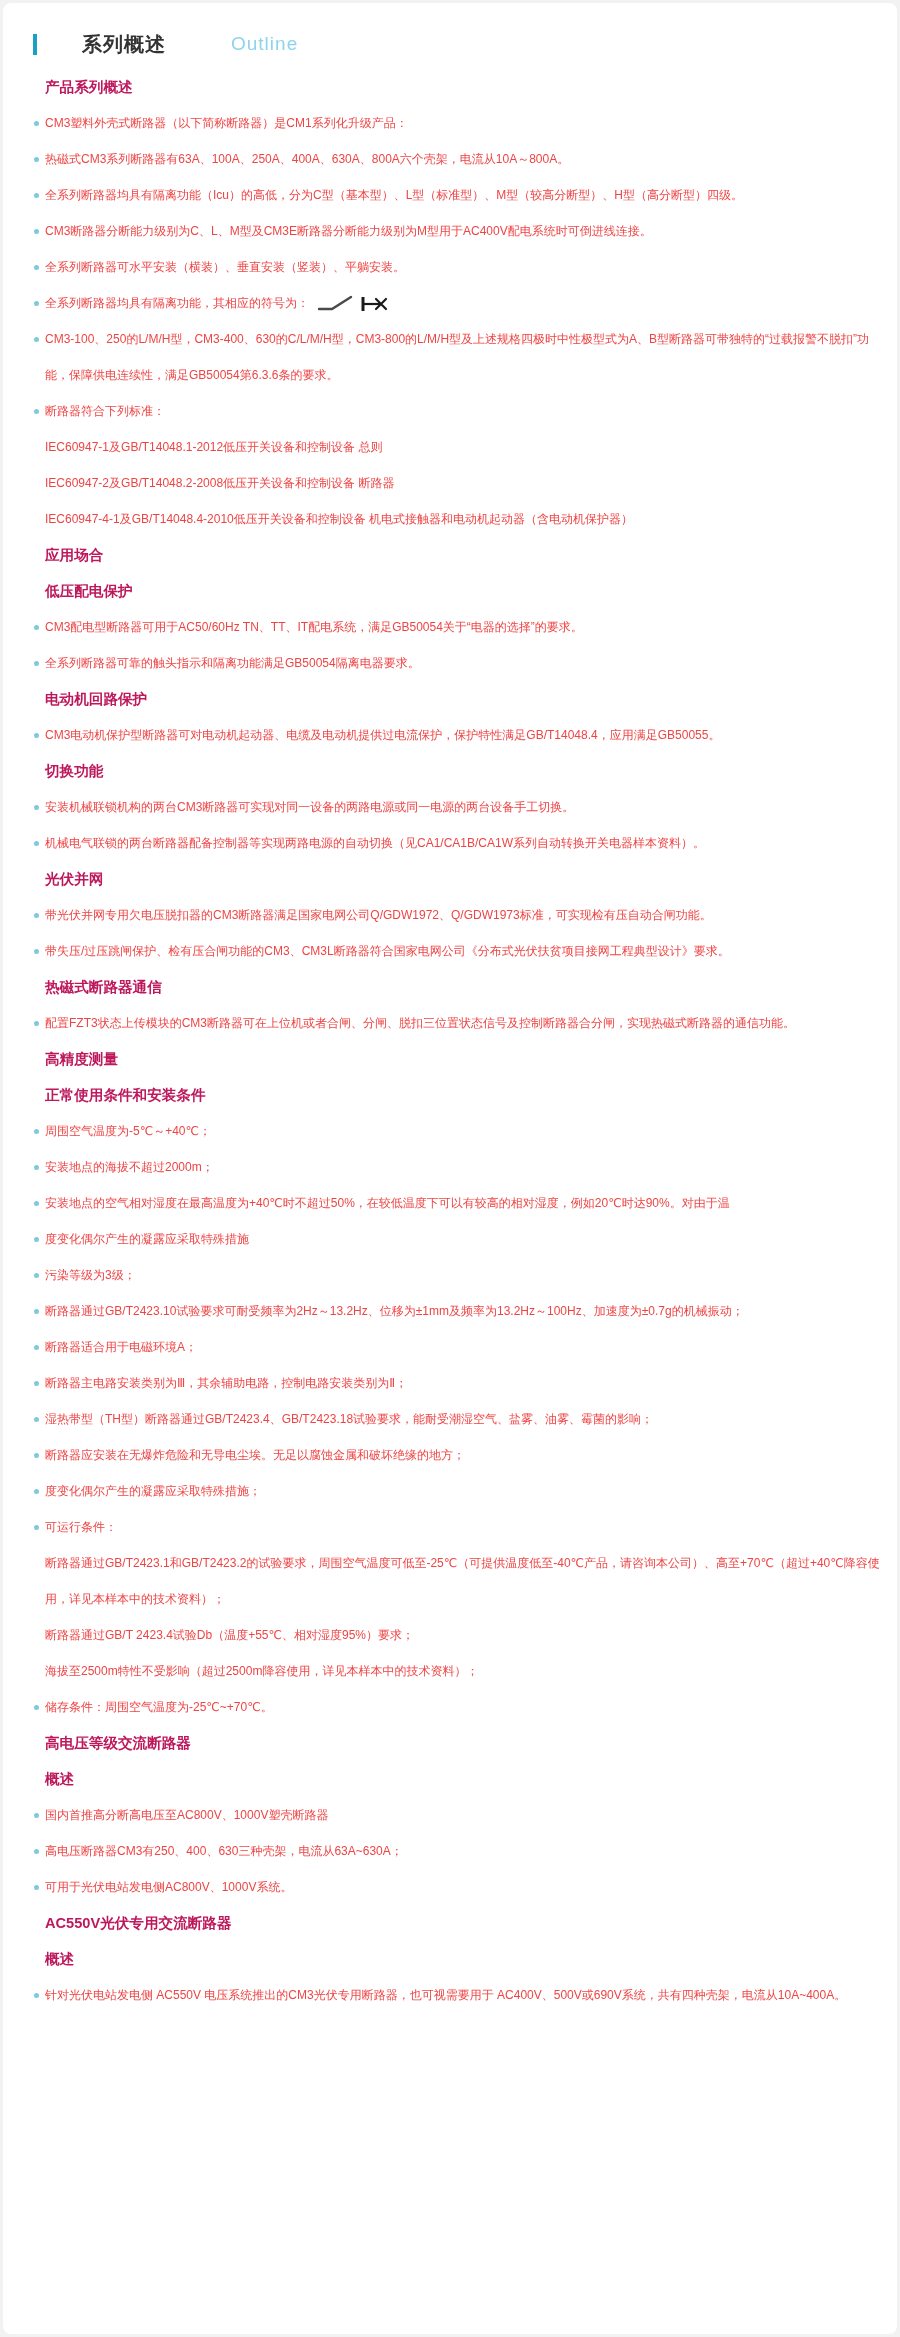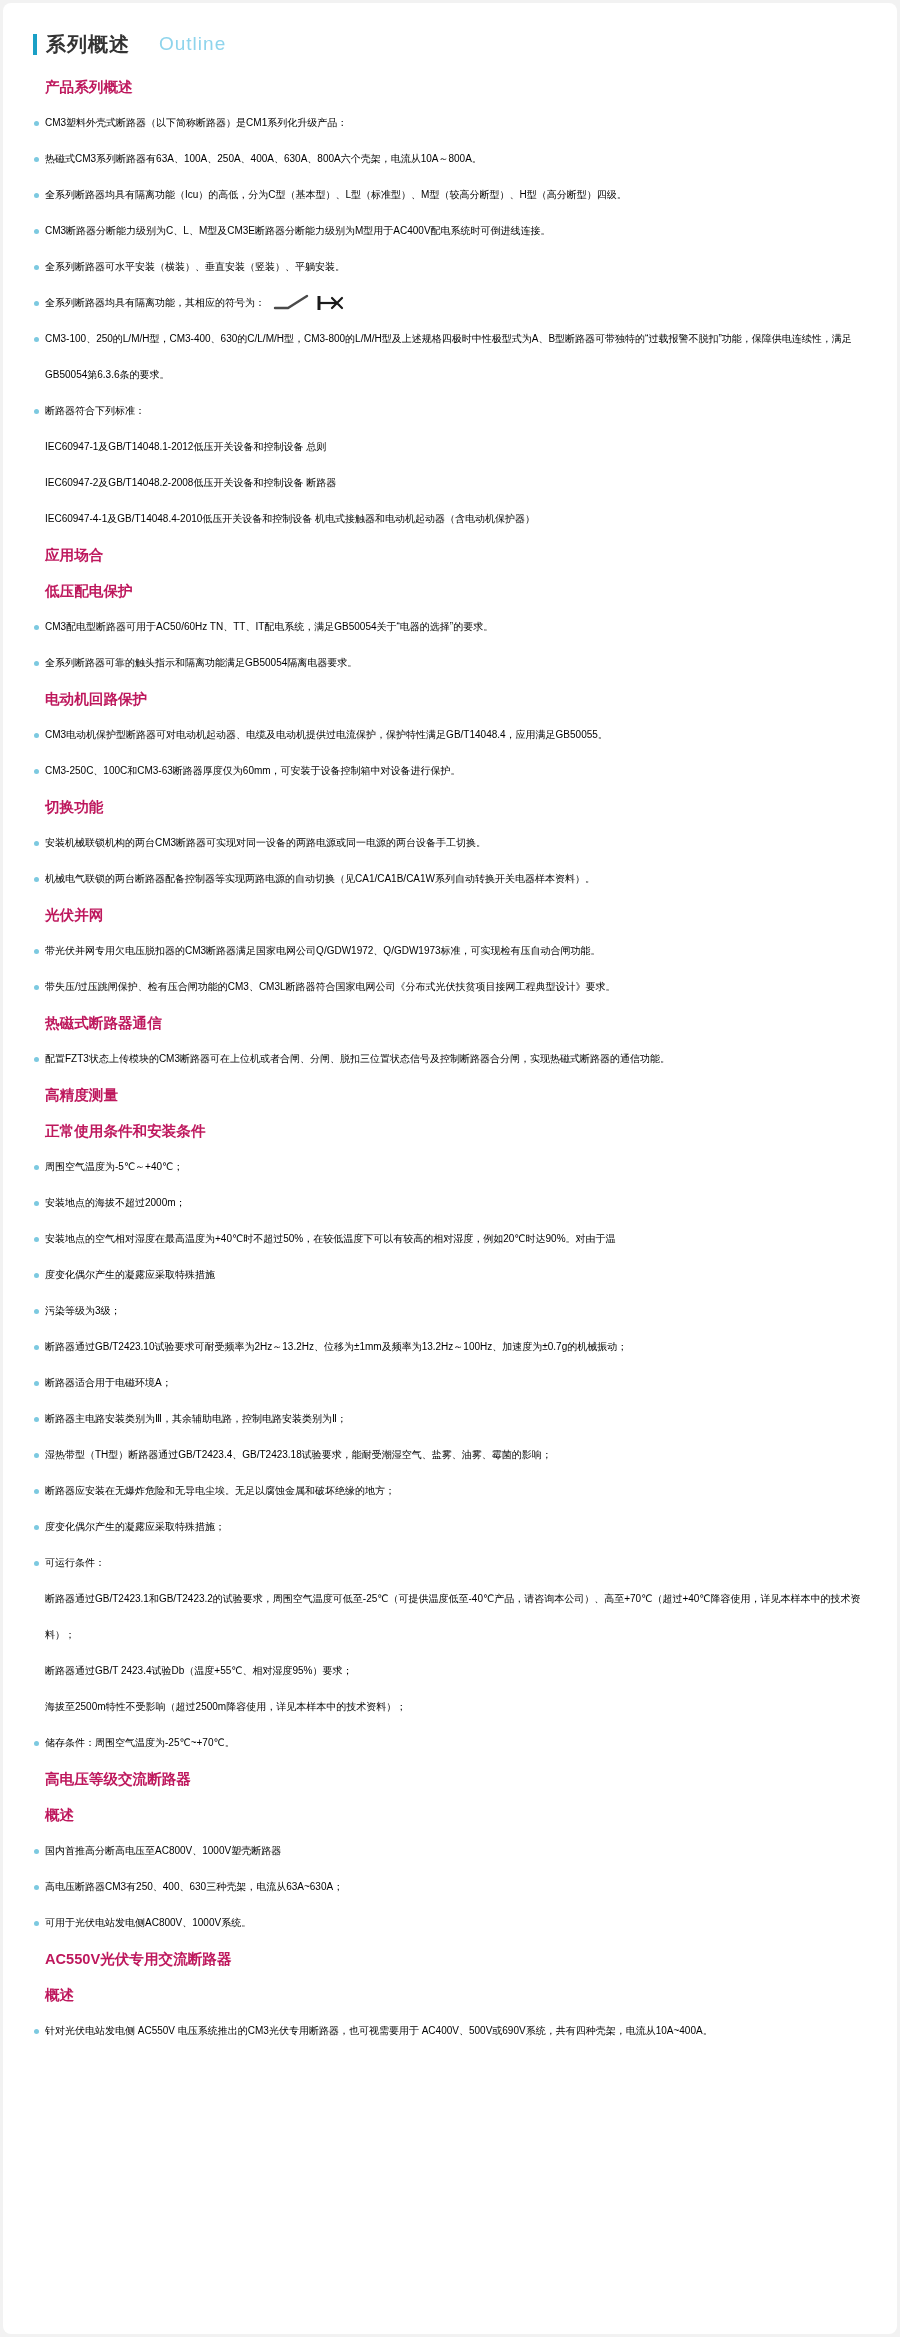--- a/index.html
+++ b/index.html
@@ -14,42 +14,43 @@
     border-radius:8px;
     margin:3px;
     width:894px;
     height:2331px;
     overflow:hidden;
   }
   .title-row {
     display:flex; align-items:center;
     padding:30px 0 0 30px;
     height:52px;
+    gap:36px;
   }
   .title-bar {
     width:4px; height:21px;
     background:#1aa0c6;
     margin-right:9px;
     flex:0 0 auto;
   }
   .title-zh {
     font-size:20px; font-weight:bold; color:#333333;
     letter-spacing:1px;
   }
   .title-en {
     font-size:19px; color:#8ed4ec; margin-left:29px;
     letter-spacing:1px;
   }
   .content {
     padding:14px 16px 0 42px;
   }
   .line {
-    font-size:10px;
+    font-size:12px;
     line-height:36px;
-    color:#000000;
+    color:#ef4444;
     position:relative;
   }
   .heading {
     font-weight:bold;
     color:#be185d;
     font-size:14.6px;
   }
   .dot {
     position:absolute;
     left:-11px; top:15.5px;
@@ -96,21 +97,20 @@
       <div class="line"><span class="dot"></span><span>断路器符合下列标准：</span></div>
       <div class="line">IEC60947-1及GB/T14048.1-2012低压开关设备和控制设备 总则</div>
       <div class="line">IEC60947-2及GB/T14048.2-2008低压开关设备和控制设备 断路器</div>
       <div class="line">IEC60947-4-1及GB/T14048.4-2010低压开关设备和控制设备 机电式接触器和电动机起动器（含电动机保护器）</div>
       <div class="line heading">应用场合</div>
       <div class="line heading">低压配电保护</div>
       <div class="line"><span class="dot"></span><span>CM3配电型断路器可用于AC50/60Hz TN、TT、IT配电系统，满足GB50054关于“电器的选择”的要求。</span></div>
       <div class="line"><span class="dot"></span><span>全系列断路器可靠的触头指示和隔离功能满足GB50054隔离电器要求。</span></div>
       <div class="line heading">电动机回路保护</div>
       <div class="line"><span class="dot"></span><span>CM3电动机保护型断路器可对电动机起动器、电缆及电动机提供过电流保护，保护特性满足GB/T14048.4，应用满足GB50055。</span></div>
-      <div class="line"><span class="dot"></span><span>CM3-250C、100C和CM3-63断路器厚度仅为60mm，可安装于设备控制箱中对设备进行保护。</span></div>
       <div class="line heading">切换功能</div>
       <div class="line"><span class="dot"></span><span>安装机械联锁机构的两台CM3断路器可实现对同一设备的两路电源或同一电源的两台设备手工切换。</span></div>
       <div class="line"><span class="dot"></span><span>机械电气联锁的两台断路器配备控制器等实现两路电源的自动切换（见CA1/CA1B/CA1W系列自动转换开关电器样本资料）。</span></div>
       <div class="line heading">光伏并网</div>
       <div class="line"><span class="dot"></span><span>带光伏并网专用欠电压脱扣器的CM3断路器满足国家电网公司Q/GDW1972、Q/GDW1973标准，可实现检有压自动合闸功能。</span></div>
       <div class="line"><span class="dot"></span><span>带失压/过压跳闸保护、检有压合闸功能的CM3、CM3L断路器符合国家电网公司《分布式光伏扶贫项目接网工程典型设计》要求。</span></div>
       <div class="line heading">热磁式断路器通信</div>
       <div class="line"><span class="dot"></span><span>配置FZT3状态上传模块的CM3断路器可在上位机或者合闸、分闸、脱扣三位置状态信号及控制断路器合分闸，实现热磁式断路器的通信功能。</span></div>
       <div class="line heading">高精度测量</div>
       <div class="line heading">正常使用条件和安装条件</div>

